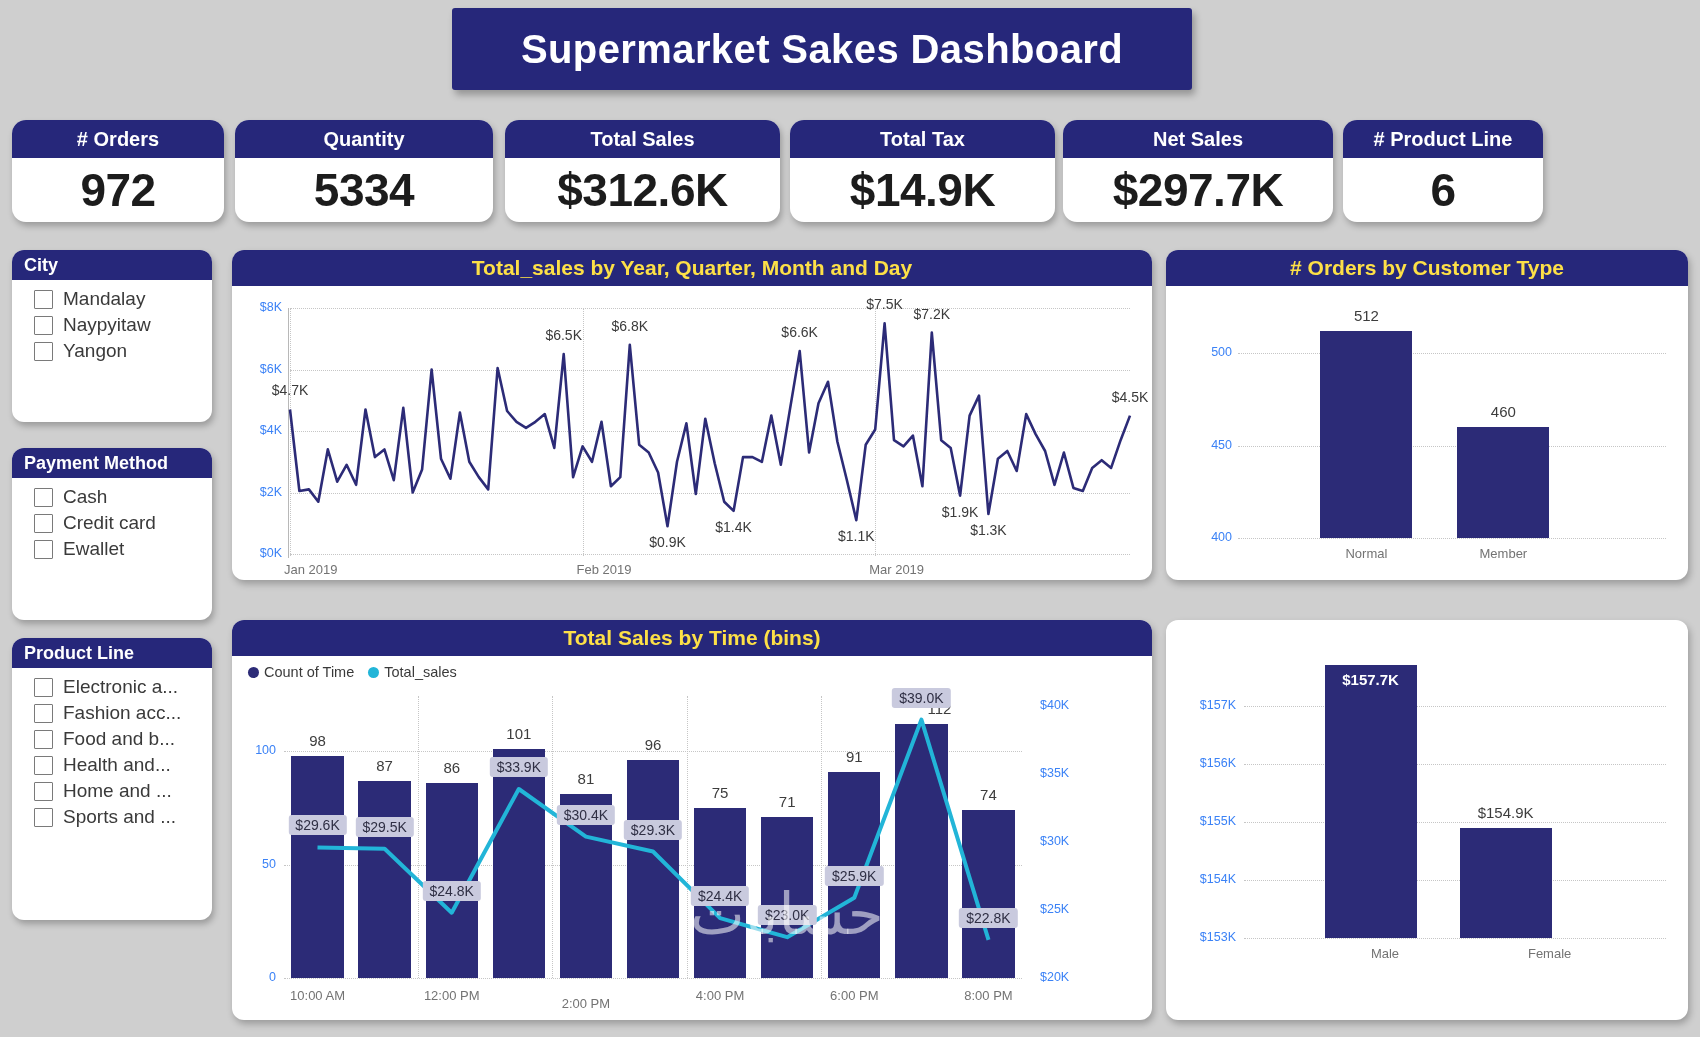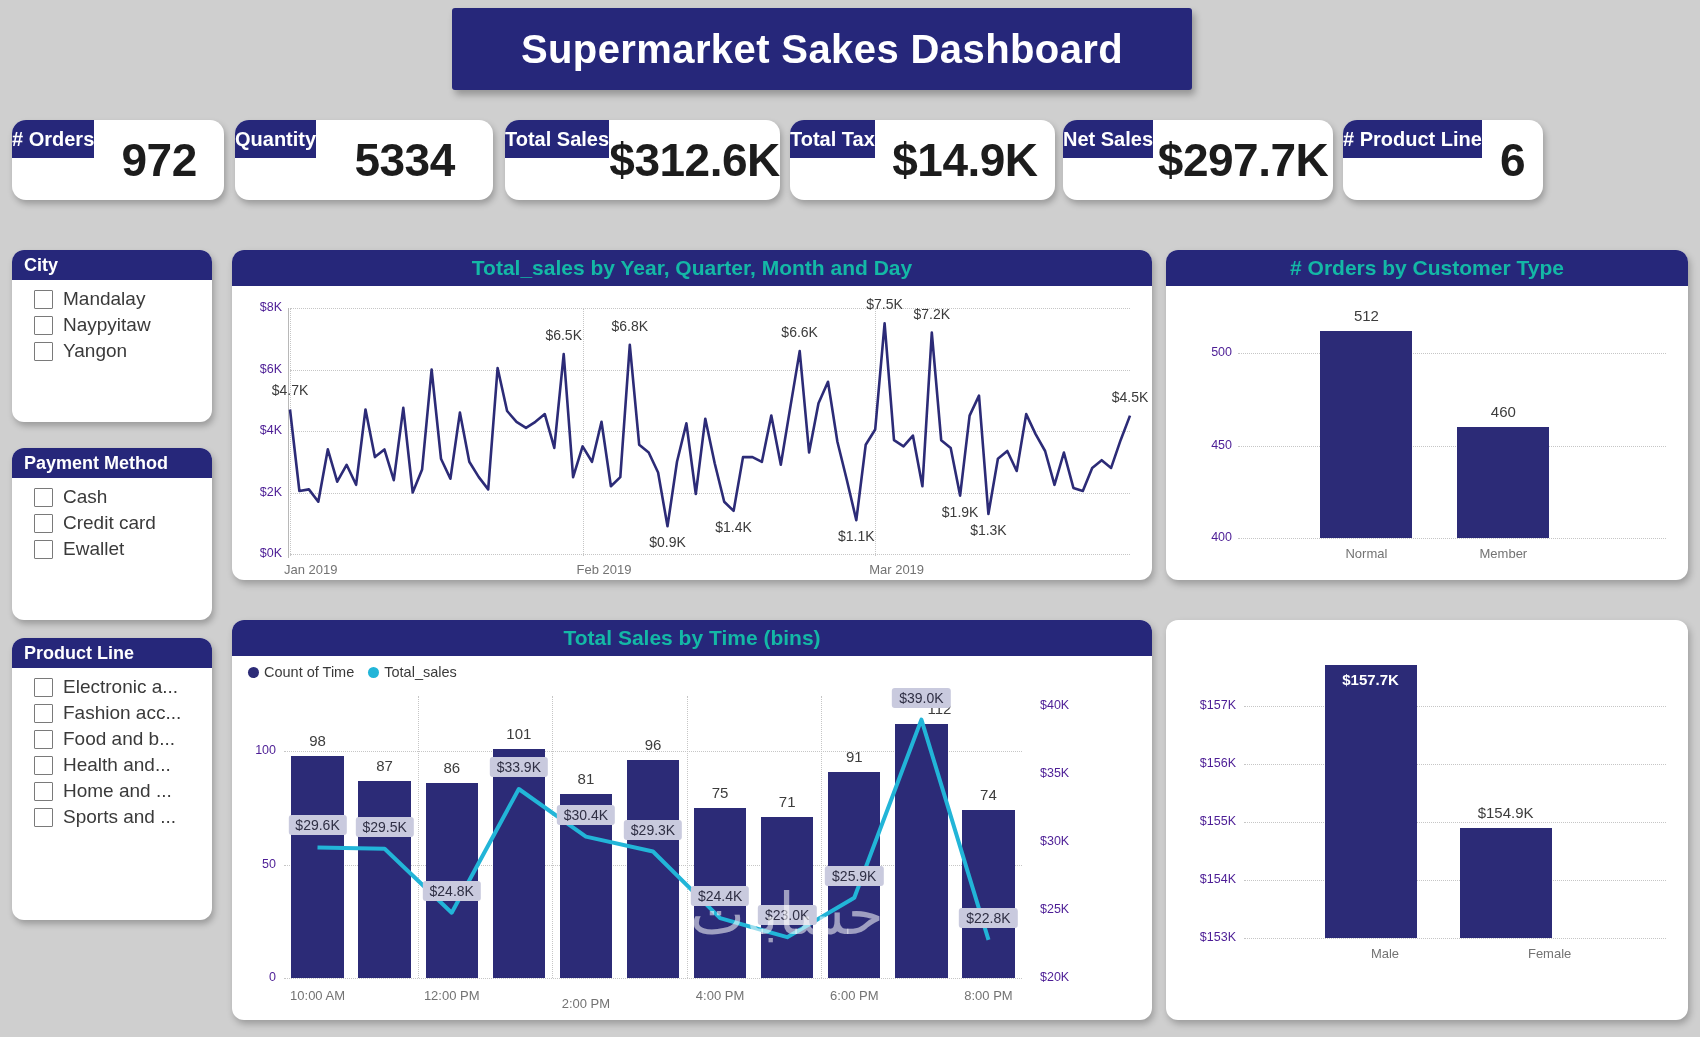--- a/index.html
+++ b/index.html
@@ -18,24 +18,24 @@
     display: flex; align-items: center; justify-content: center;
     box-shadow: 3px 5px 7px rgba(0,0,0,0.28);
   }
   .title-bar .txt {
     color: #ffffff; font-size: 40px; font-weight: bold; letter-spacing: .4px;
     white-space: nowrap;
   }
 
   
   .kpi {
-    position: absolute; top: 120px; height: 80px;
+    position: absolute; top: 120px; height: 102px;
     background: #ffffff; border-radius: 14px; overflow: hidden;
     box-shadow: 2px 4px 6px rgba(0,0,0,0.25);
-    display: flex; flex-direction: row;
+    display: flex; flex-direction: column;
   }
   .kpi .head {
     background: #26277a; color: #fff; height: 38px;
     display: flex; align-items: center; justify-content: center;
     font-size: 20px; font-weight: bold; white-space: nowrap;
   }
   .kpi .val {
     flex: 1; display: flex; align-items: center; justify-content: center;
     font-size: 46px; font-weight: bold; color: #1c1c1c; letter-spacing: -0.5px;
     white-space: nowrap;
@@ -62,27 +62,27 @@
     width: 19px; height: 19px; border: 1.6px solid #7a7a7a;
     background: #fff; flex: 0 0 auto; border-radius: 1px;
   }
 
   
   .panel {
     position: absolute; background: #ffffff; border-radius: 12px;
     box-shadow: 2px 4px 7px rgba(0,0,0,0.25); overflow: hidden;
   }
   .panel > .head {
-    background: #26277a; color: #14b8a6; height: 36px;
+    background: #26277a; color: #fde047; height: 36px;
     display: flex; align-items: center; justify-content: center;
     font-size: 21px; font-weight: bold; white-space: nowrap;
   }
   .plot { position: relative; width: 100%; }
   .ytick {
-    position: absolute; font-size: 12.5px; color: #4c1d95; text-align: right;
+    position: absolute; font-size: 12.5px; color: #3b82f6; text-align: right;
     white-space: nowrap;
   }
   .xtick {
     position: absolute; font-size: 13px; color: #737373; white-space: nowrap;
   }
   .dlabel {
     position: absolute; font-size: 14px; color: #3b3b3b; white-space: nowrap;
     transform: translateX(-50%);
   }
   .barlabel {

